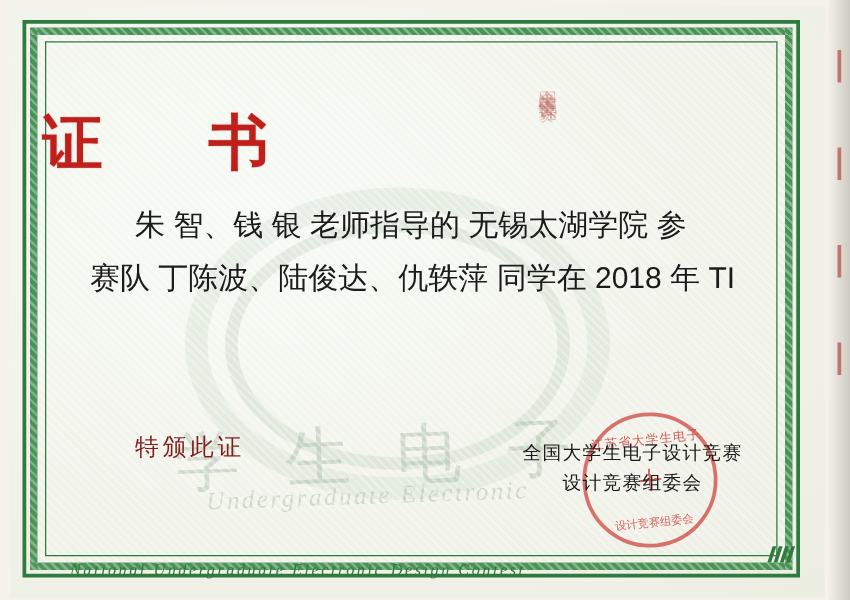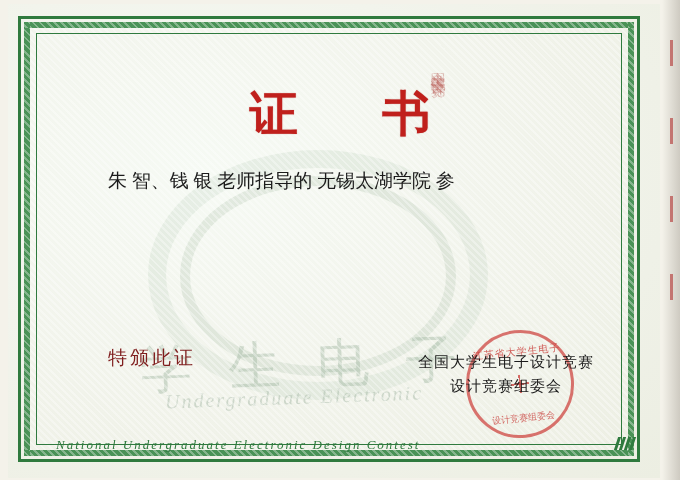--- a/index.html
+++ b/index.html
@@ -165,39 +165,38 @@
     white-space: nowrap;
     transform: rotate(-2deg);
   }
 
   
   .cert-title {
     position: absolute;
     left: 0;
     top: 82px;
     width: 680px;
-    text-align: center;
     color: #c0201c;
     font-size: 48px;
     font-weight: bold;
     letter-spacing: 34px;
     text-indent: 34px;
     font-family: "DejaVu Sans", sans-serif;
     text-shadow: 0 0 1px rgba(160,20,18,.6);
   }
 
   
   .body-text {
     position: absolute;
     left: 72px;
     top: 160px;
     width: 530px;
     color: #1b1b1b;
-    font-family: Liberation Serif, serif;
-    font-size: 19px;
+    font-family: Liberation Sans, sans-serif;
+    font-size: 24px;
     line-height: 42px;
   }
   .body-line {
     white-space: nowrap;
   }
   .body-line.indent {
     padding-left: 36px;
   }
 
   .closing {
@@ -268,21 +267,21 @@
     text-align: center;
     font-size: 9px;
     color: rgba(195, 35, 32, .8);
     font-family: "DejaVu Sans", sans-serif;
   }
 
   
   .bottom-strip {
     position: absolute;
     left: 56px;
-    top: 437px;
+    top: 448px;
     width: 560px;
     color: #2f7a3e;
     font-family: "Liberation Serif", serif;
     font-style: italic;
     font-size: 13px;
     letter-spacing: 2px;
     white-space: nowrap;
   }
   .bottom-bars {
     position: absolute;
@@ -316,20 +315,21 @@
 
   <div class="border-outer"></div>
   <div class="border-mid"></div>
   <div class="border-hatch"></div>
   <div class="border-inner"></div>
 
   <div class="cert-title">证 书</div>
 
   <div class="body-text">
     <div class="body-line indent">朱 智、钱 银 老师指导的 无锡太湖学院 参</div>
+    <div class="body-line">赛队 丁陈波、陆俊达、仇轶萍 同学在 2018 年 TI</div>
   </div>
 
   <div class="closing">特颁此证</div>
 
   <div class="seal">
     <div class="seal-text-top">江苏省大学生电子</div>
     <div class="seal-text-bottom">设计竞赛组委会</div>
   </div>
 
   <div class="sign-block">

